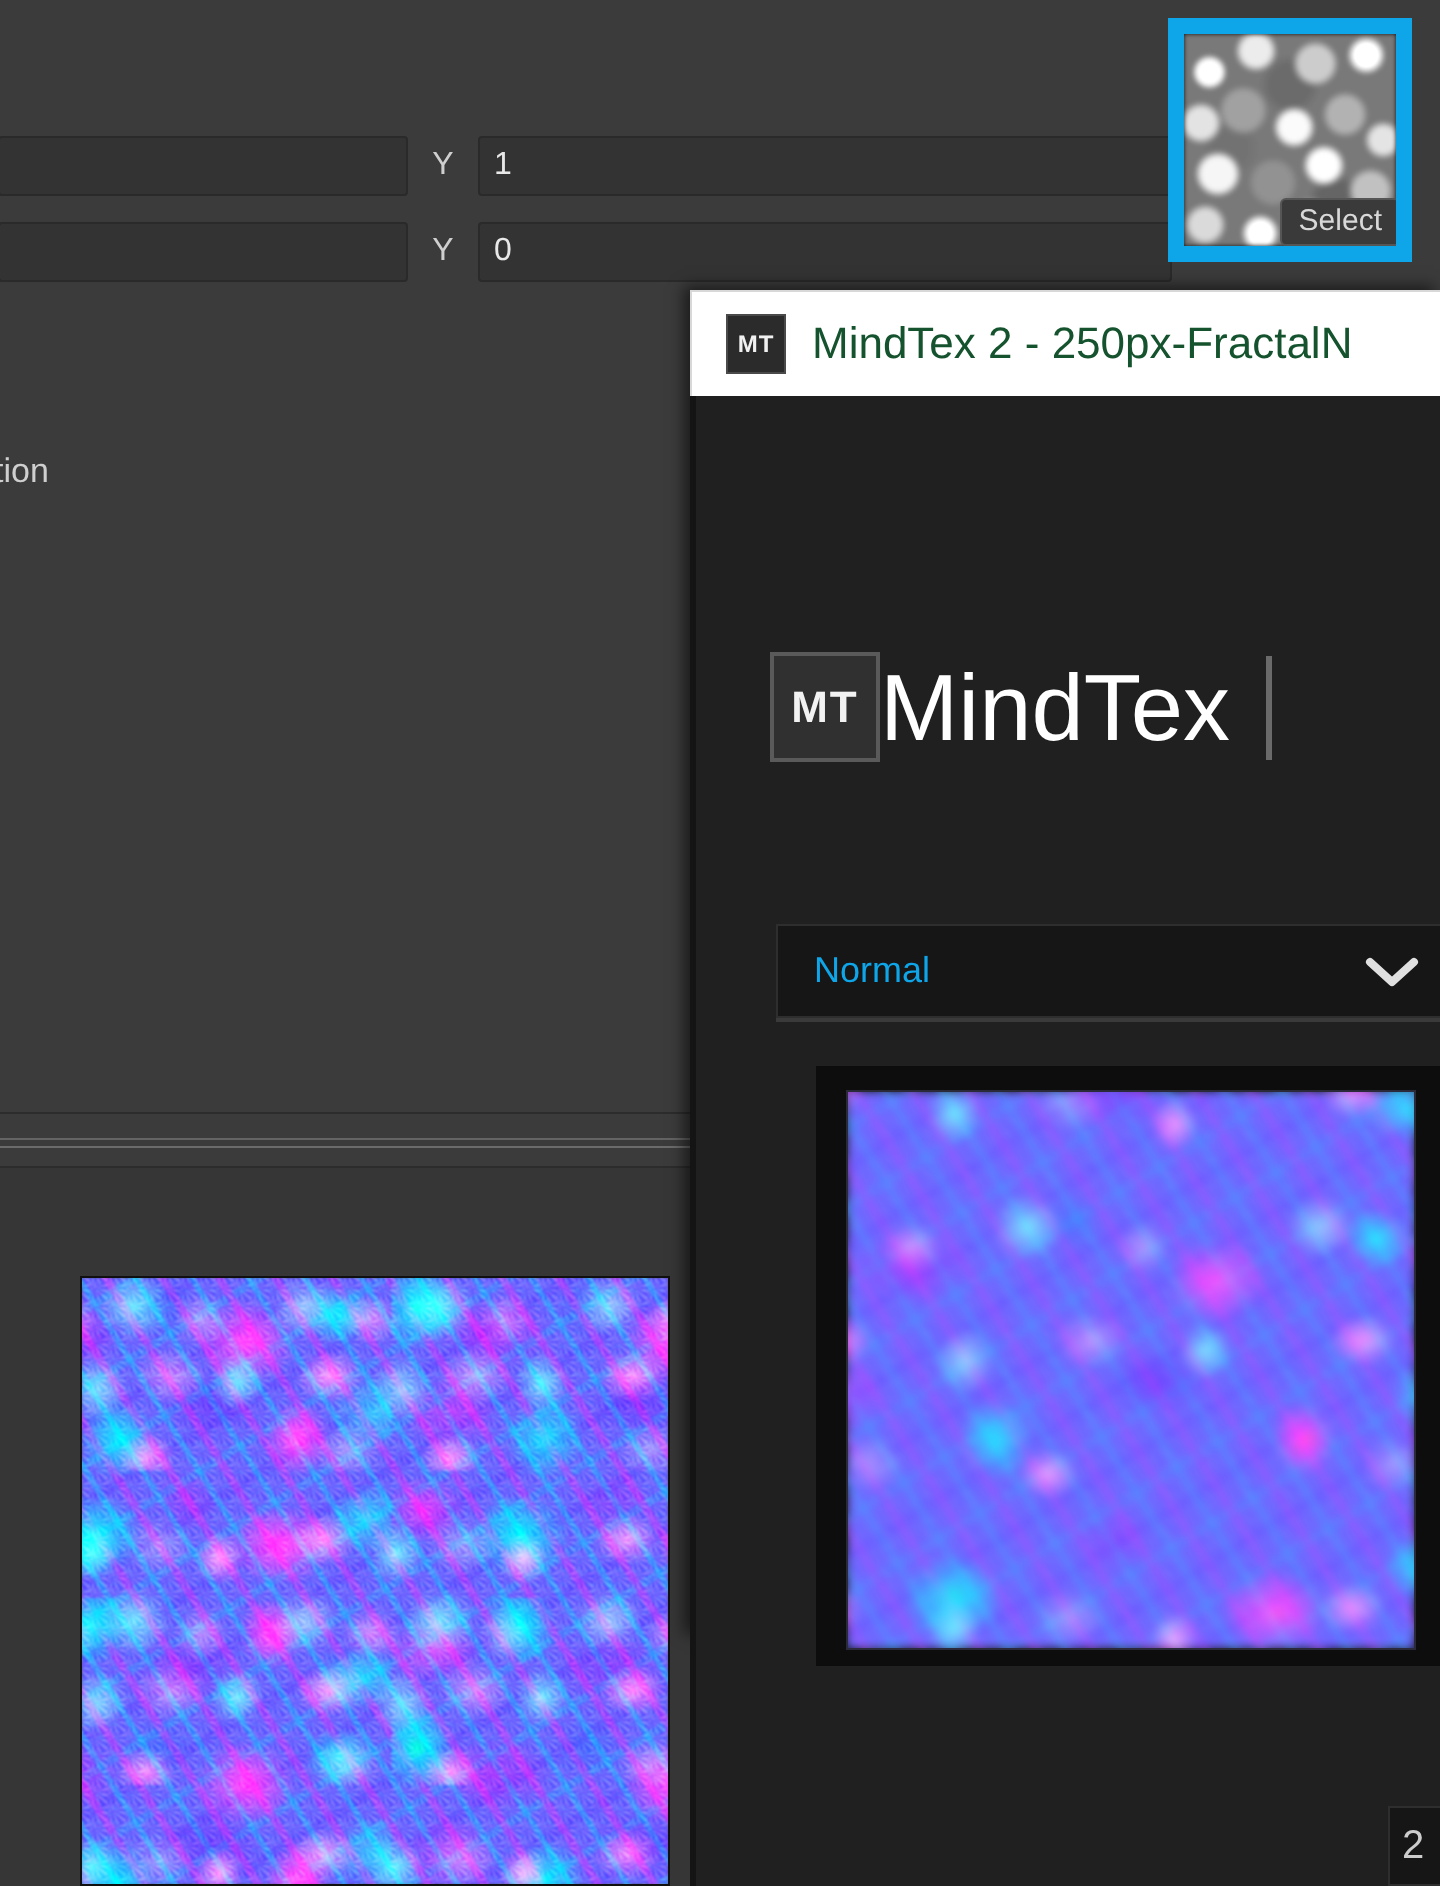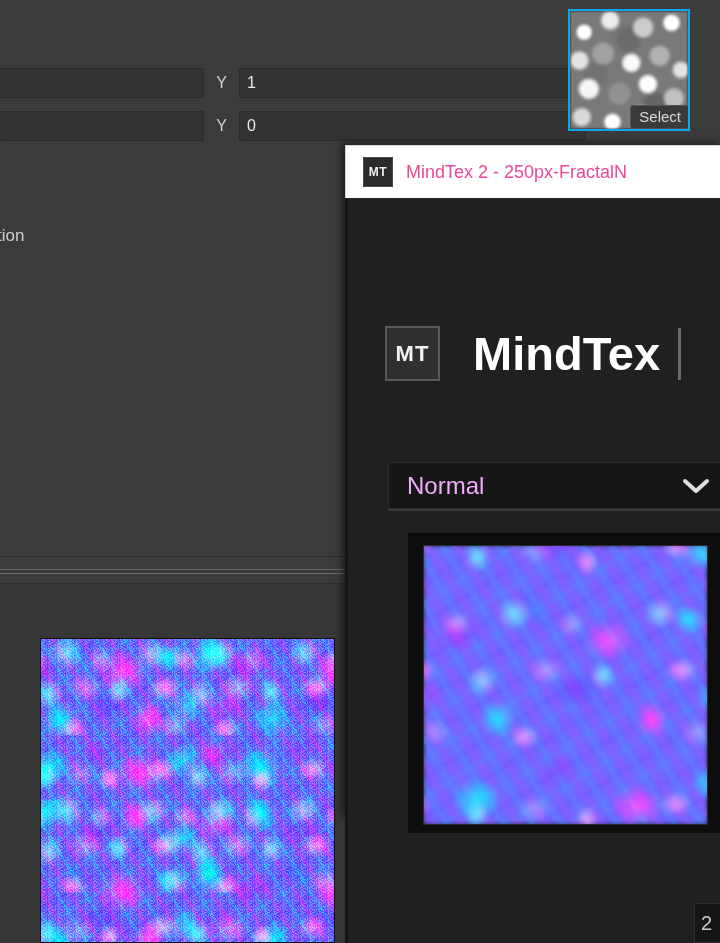--- a/index.html
+++ b/index.html
@@ -59,25 +59,25 @@
     box-sizing: border-box;
     color: #e8e8e8;
     font-size: 16px;
     line-height: 28px;
     padding-left: 7px;
   }
 
   
   #texture-slot {
     position: absolute;
-    left: 568px;
+    left: 584px;
     top: 9px;
     width: 122px;
     height: 122px;
-    border: 2px solid #0ea5e9;
+    border: 8px solid #0ea5e9;
     box-sizing: border-box;
     background: #111;
     overflow: hidden;
   }
   #texture-slot-img {
     position: absolute;
     inset: 0;
     background-color: #7a7a7a;
     background-image:
       radial-gradient(circle at 12% 18%, #e8e8e8 0 6px, transparent 9px),
@@ -278,22 +278,22 @@
     font-size: 12px;
     font-weight: bold;
     letter-spacing: .5px;
     display: flex;
     align-items: center;
     justify-content: center;
     flex: none;
   }
   #titlebar-title {
     margin-left: 13px;
-    color: #ec4899;
-    font-size: 18px;
+    color: #14532d;
+    font-size: 22px;
     white-space: nowrap;
     overflow: hidden;
   }
   #mindtex-body {
     position: relative;
     height: 745px;
     background: #202020;
     border-left: 3px solid #141414;
     box-sizing: border-box;
   }
@@ -315,26 +315,24 @@
     font-size: 22px;
     font-weight: bold;
     letter-spacing: 1px;
     display: flex;
     align-items: center;
     justify-content: center;
     box-sizing: border-box;
     flex: none;
   }
   #brand-name {
-    margin-left: 33px;
     color: #ffffff;
     font-size: 47px;
     line-height: 50px;
     white-space: nowrap;
-    font-weight: bold;
   }
   #brand-divider {
     margin-left: 18px;
     width: 3px;
     height: 52px;
     background: #6a6a6a;
   }
 
   
   #map-type-dropdown {
@@ -344,22 +342,22 @@
     width: 340px;
     height: 47px;
     background: #161616;
     border: 1px solid #2e2e2e;
     box-sizing: border-box;
     display: flex;
     align-items: center;
     padding: 0 16px 0 18px;
   }
   #map-type-value {
-    color: #f0abfc;
-    font-size: 24px;
+    color: #0ea5e9;
+    font-size: 18px;
     flex: 1;
   }
   #chevron-down-icon {
     width: 30px;
     height: 18px;
     flex: none;
   }
   #dropdown-underline {
     position: absolute;
     left: 40px;

